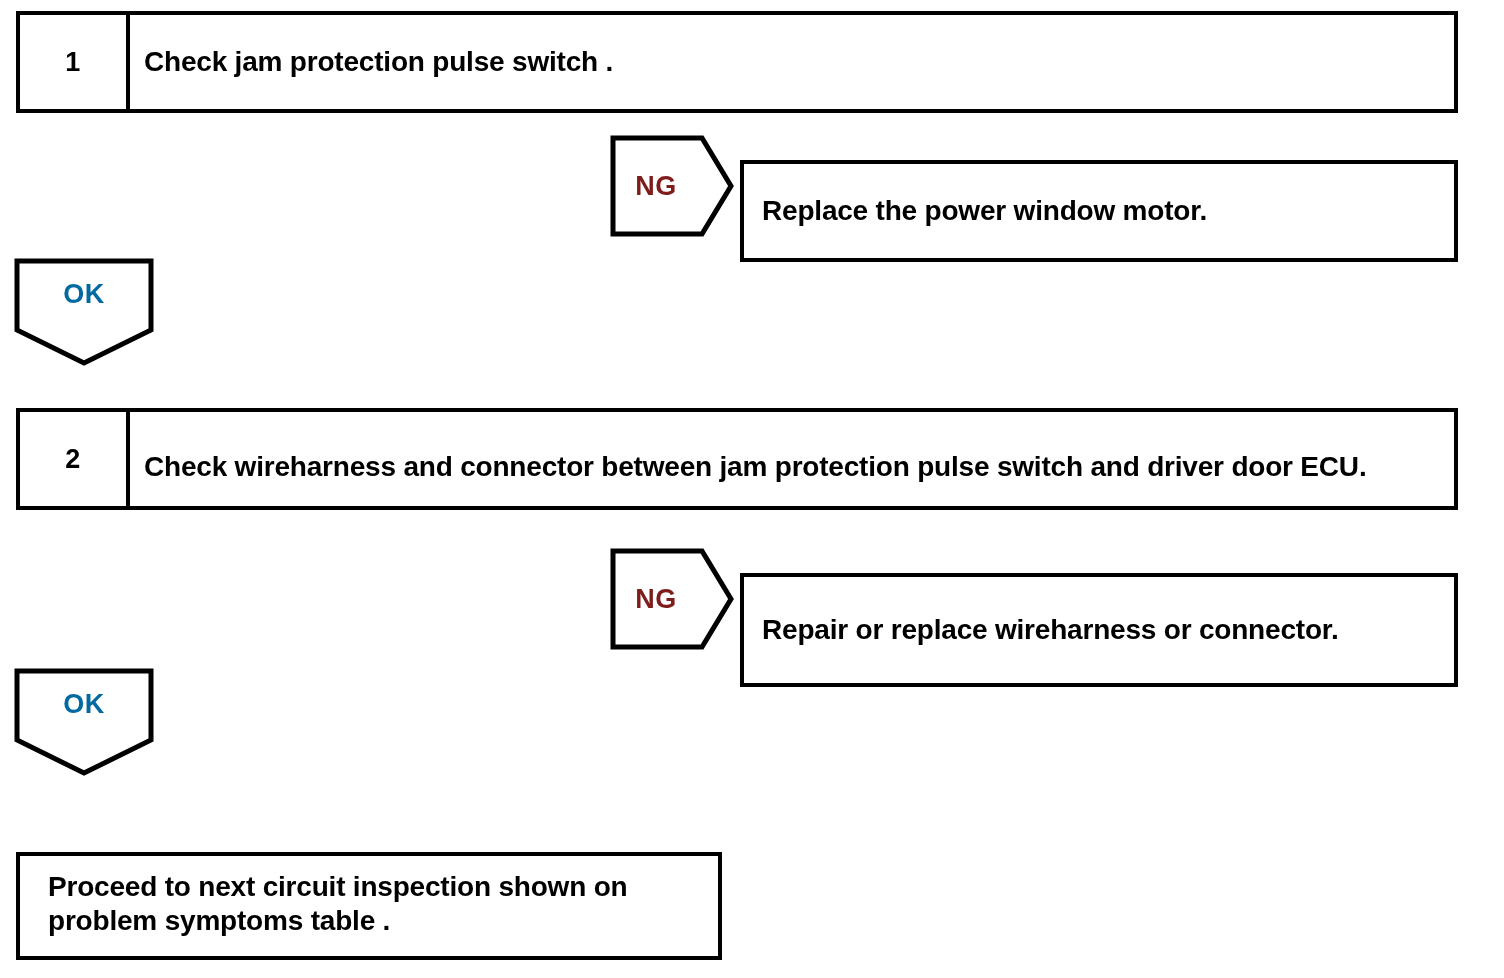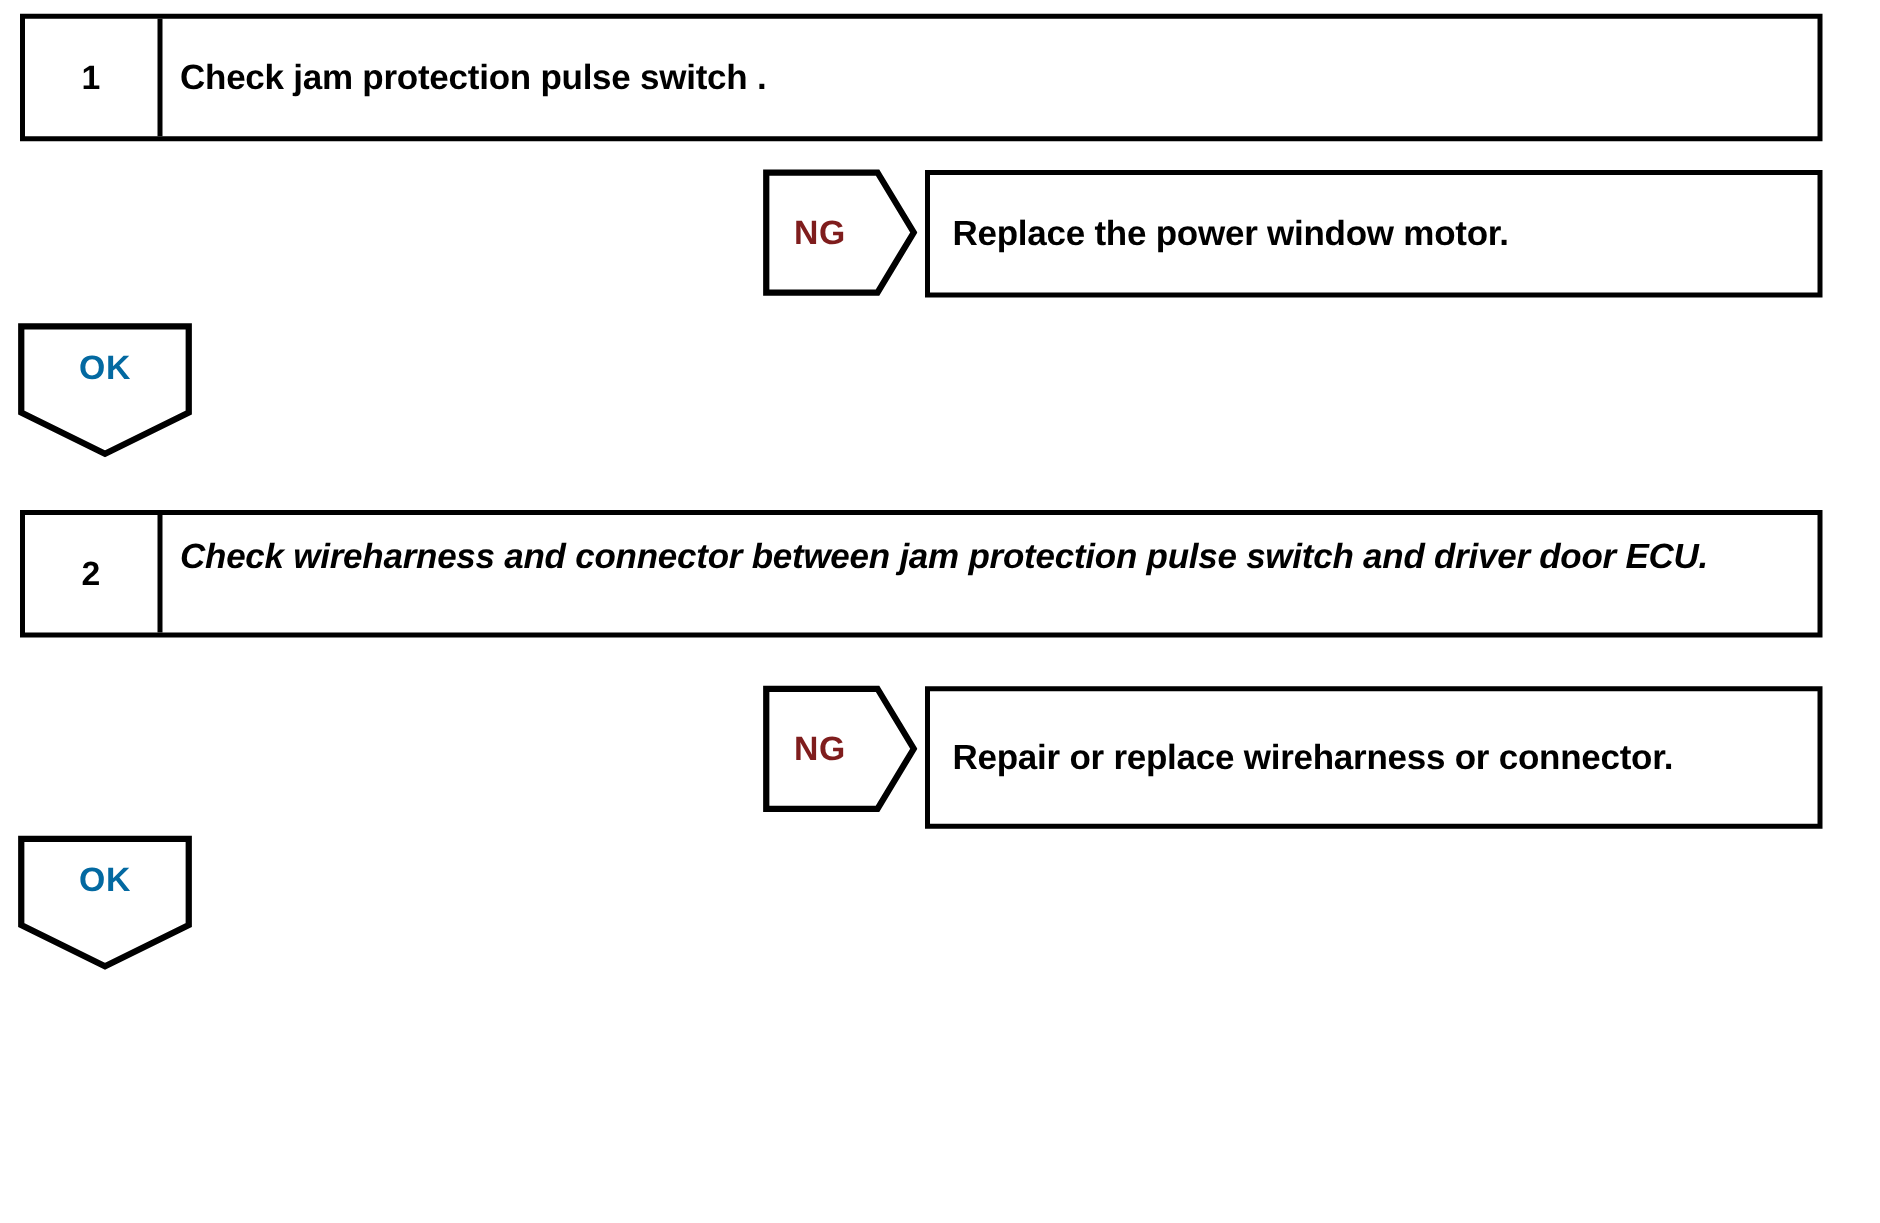--- a/index.html
+++ b/index.html
@@ -48,35 +48,35 @@
     padding-right: 10px;
   }
   .step-text span {
     font-size: 28px;
     font-weight: bold;
     color: #000000;
     line-height: 1.22;
     letter-spacing: -0.2px;
   }
   .step-text.top-align {
-    align-items: flex-start;
+    align-items: center;
     padding-top: 16px;
-    font-style: italic;
   }
 
   
   .result-box {
     position: absolute;
     box-sizing: border-box;
     border: 4px solid #000000;
     background: #ffffff;
     display: flex;
     align-items: center;
     padding-left: 18px;
     padding-right: 10px;
+    margin-top: 24px;
   }
   .result-box span {
     font-size: 28px;
     font-weight: bold;
     color: #000000;
     line-height: 1.22;
     letter-spacing: -0.2px;
   }
   .result-box.top-align {
     align-items: flex-start;
@@ -183,14 +183,17 @@
     <span>Repair or replace wireharness or connector.</span>
   </div>
 
   <div class="ok-shape" style="left:14px; top:668px;">
     <svg viewBox="0 0 140 108" xmlns="http://www.w3.org/2000/svg" aria-hidden="true">
       <path d="M3,3 L137,3 L137,72 L70,105 L3,72 Z" fill="#ffffff" stroke="#000000" stroke-width="5" stroke-linejoin="miter"></path>
     </svg>
     <div class="ok-label">OK</div>
   </div>
 
+  <div class="result-box top-align" style="left:16px; top:828px; width:706px; height:108px; padding-left:28px; padding-right:14px;">
+    <span>Proceed to next circuit inspection shown on problem symptoms table .</span>
+  </div>
 
 </div>
 
 </body></html>

